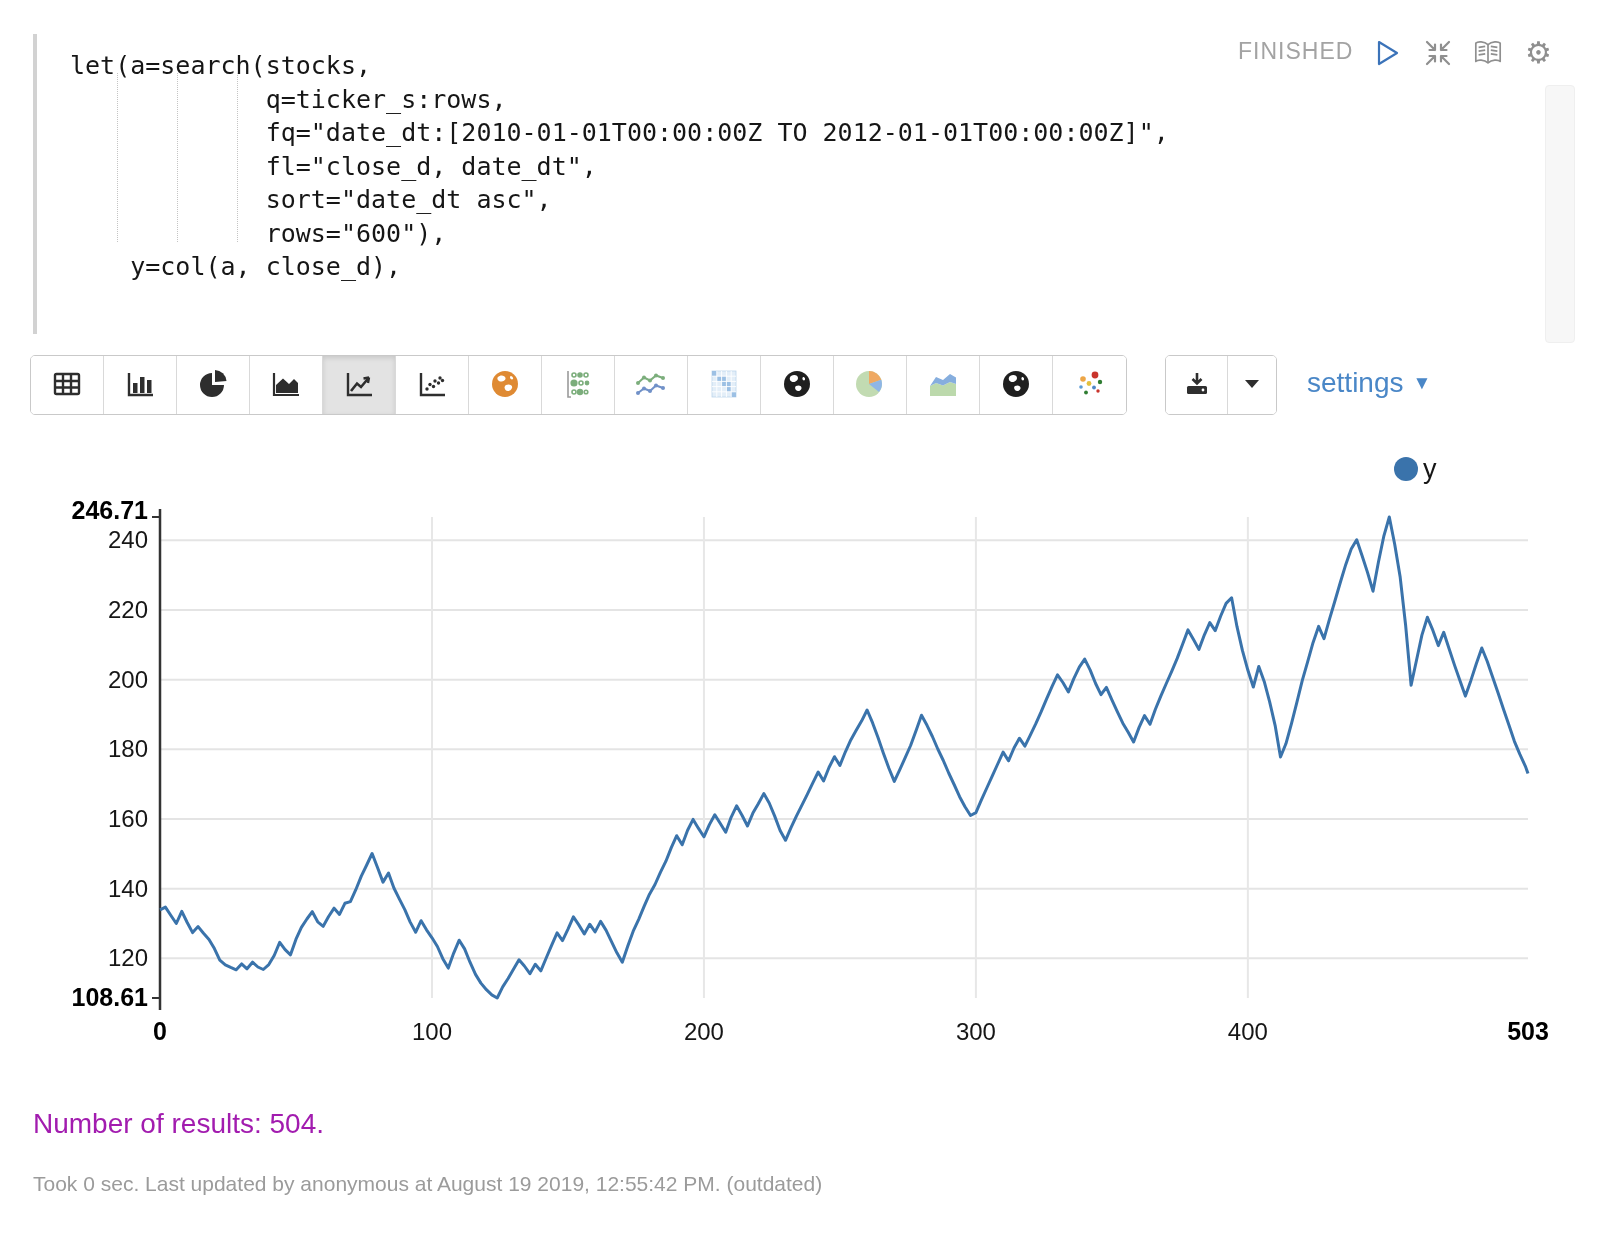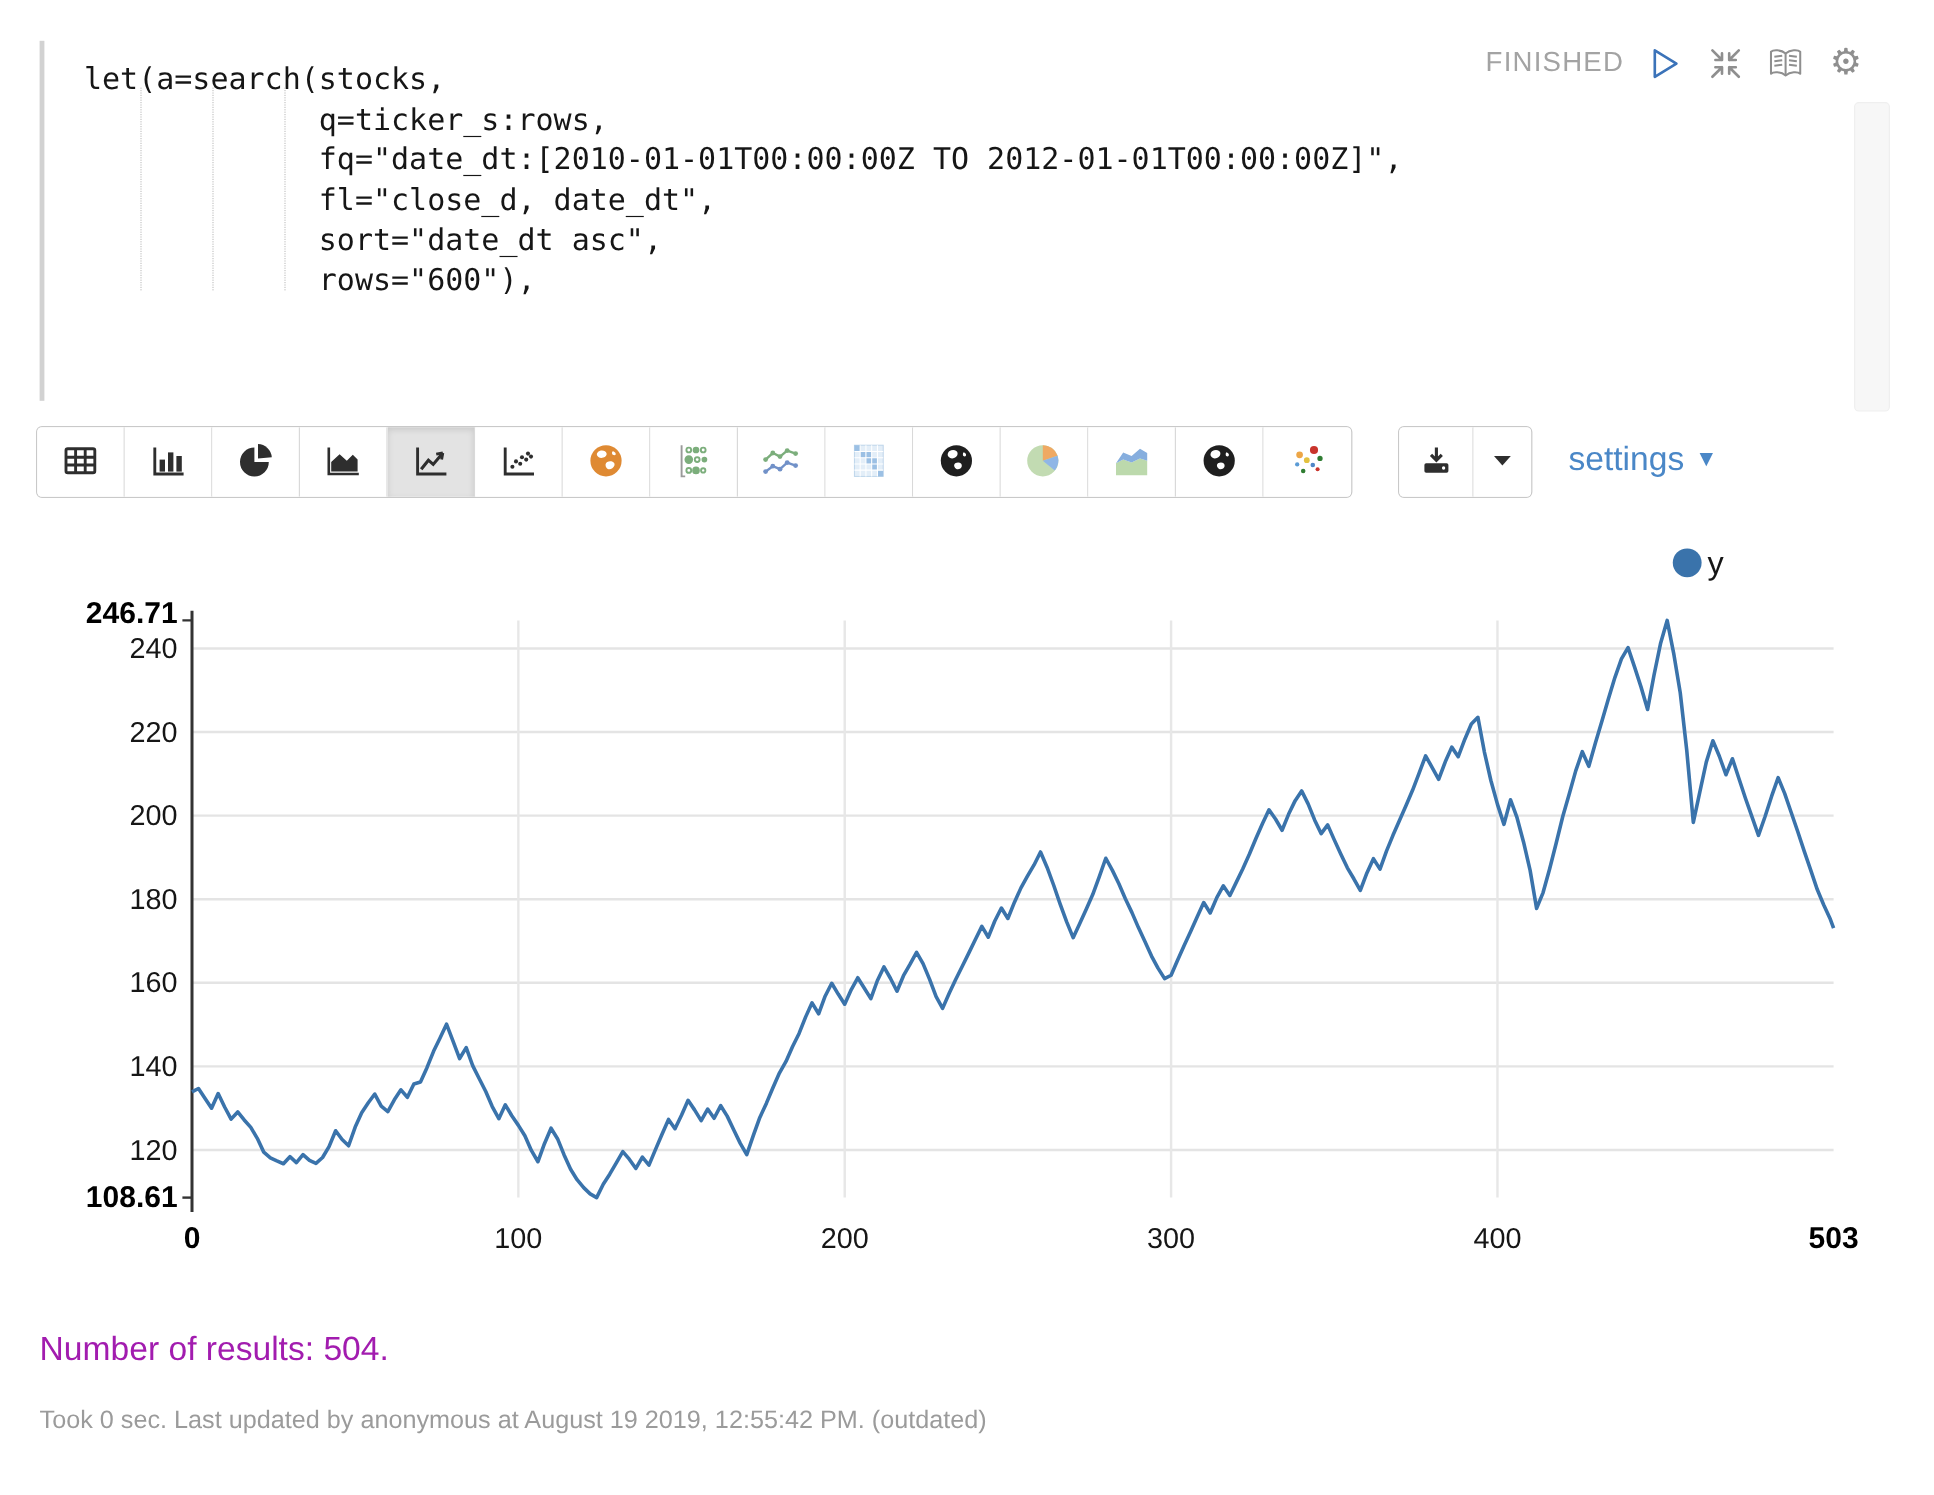--- a/index.html
+++ b/index.html
@@ -47,21 +47,21 @@
   .results-line{position:absolute;left:33px;top:1108px;font-size:28px;color:#a21caf;}
   .footer-line{position:absolute;left:33px;top:1172px;font-size:21px;color:#9b9b9b;}
 </style>
 </head>
 <body>
 
 <div class="page">
 
   <section class="code-area">
     <div class="gutter-bar"></div>
-    <pre class="code"><div>let(a=search(stocks,</div><div>             q=ticker_s:rows,</div><div>             fq="date_dt:[2010-01-01T00:00:00Z TO 2012-01-01T00:00:00Z]",</div><div>             fl="close_d, date_dt",</div><div>             sort="date_dt asc",</div><div>             rows="600"),</div></pre>
+    <pre class="code"><div>let(a=search(stocks,</div><div>             q=ticker_s:rows,</div><div>             fq="date_dt:[2010-01-01T00:00:00Z TO 2012-01-01T00:00:00Z]",</div><div>             fl="close_d, date_dt",</div><div>             sort="date_dt asc",</div><div>             rows="600"),</div><div>    y=col(a, close_d),</div></pre>
     <div class="indent-guide" style="left:87px"></div>
     <div class="indent-guide" style="left:147px"></div>
     <div class="indent-guide" style="left:207px"></div>
     <div class="editor-scrollbar"></div>
 
     <div class="status-controls">
       <span class="status-text">FINISHED</span>
       <span class="ctl-icon">
         <svg width="28" height="30" viewBox="0 0 28 30">
             <path d="M5 4 L23 15 L5 26 Z" fill="none" stroke="#3b73b9" stroke-width="2.2" stroke-linejoin="round"></path>

